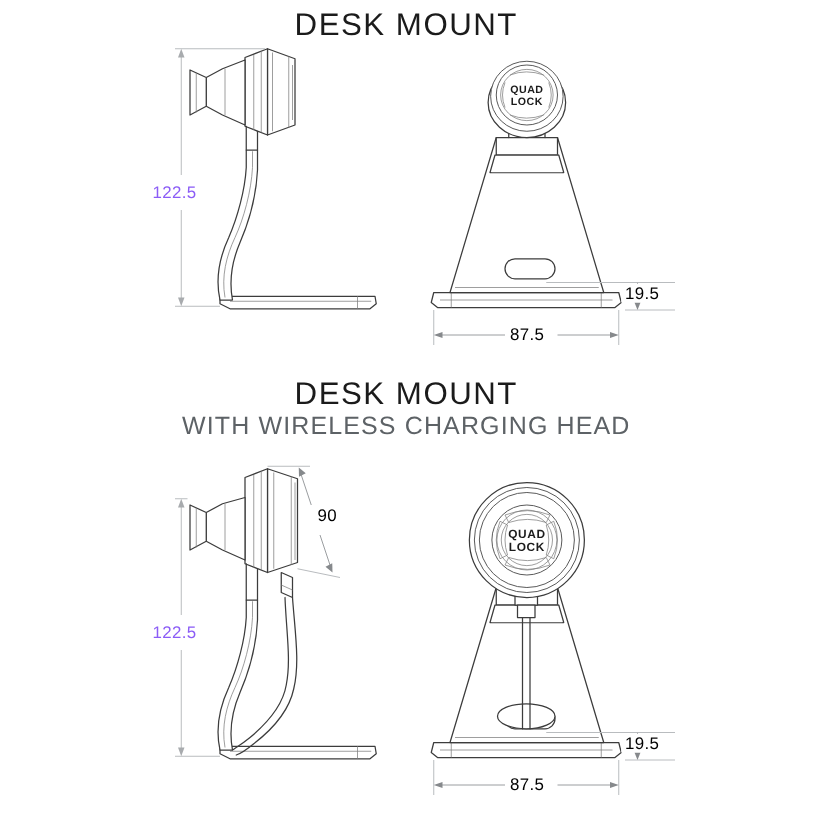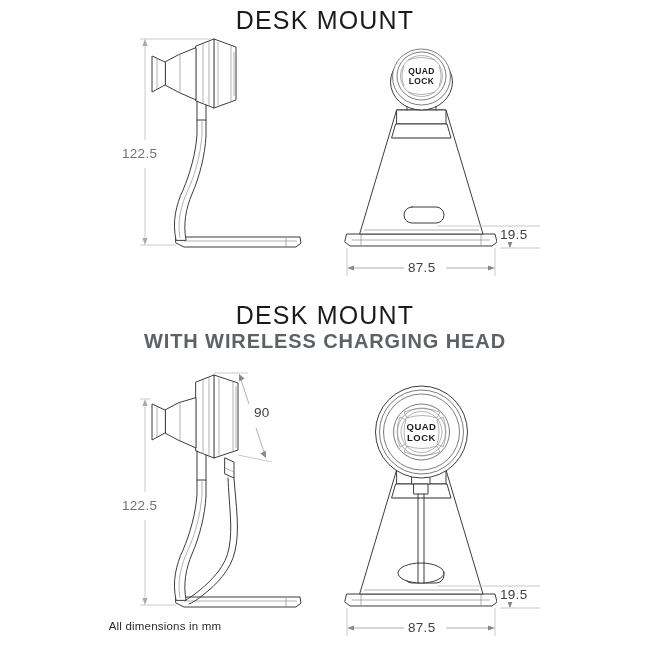--- a/index.html
+++ b/index.html
@@ -12,35 +12,35 @@
 
   .title{
     position:absolute;width:100%;text-align:center;
     font-weight:normal;color:#1b1b1b;letter-spacing:1.2px;
   }
   #title-1{top:6px;font-size:25px;}
   #title-2{top:301px;font-size:25px;}
   .subtitle{
     position:absolute;width:100%;text-align:center;
     font-size:20px;color:#5d6266;letter-spacing:.9px;
-    font-weight:700;
+    font-weight:400;
   }
   #subtitle-2{top:330px;}
 
   .footer-note{
     position:absolute;left:0;width:330px;text-align:center;
     top:620px;font-size:11.5px;color:#2b2b2b;letter-spacing:.2px;
   }
 
   .dimlabel{
-    position:absolute;font-size:13.5px;color:#737373;
+    position:absolute;font-size:13.5px;color:#8b5cf6;
     letter-spacing:.3px;background:#ffffff;padding:0 3px;
     white-space:nowrap;
   }
-  .dimlabel.dark{color:#404040;}
+  .dimlabel.dark{color:#000000;}
 
   svg{position:absolute;left:0;top:0;overflow:visible;}
   .ln{fill:none;stroke:#3c3c3c;stroke-width:1;stroke-linejoin:round;stroke-linecap:round;}
   .ln-thin{fill:none;stroke:#5a5a5a;stroke-width:.8;}
   .ln-hair{fill:none;stroke:#7d7d7d;stroke-width:.6;}
   .fillw{fill:#ffffff;}
   .dim{fill:none;stroke:#b9bcbf;stroke-width:.8;}
   .dimdark{fill:none;stroke:#9a9da0;stroke-width:.8;}
   .dimarrow{fill:#a8abae;}
   .dimarrow-d{fill:#86898c;}
@@ -53,21 +53,20 @@
 <body>
 
 <div class="sheet">
 
   <div class="title" id="title-1">DESK MOUNT</div>
 
   <div class="title" id="title-2">DESK MOUNT</div>
 
   <div class="subtitle" id="subtitle-2">WITH WIRELESS CHARGING HEAD</div>
 
-  <div class="footer-note">All dimensions in mm</div>
 
   <svg width="650" height="650">
 
     <g>
 
       <path class="ln fillw" d="M176 237 L300 237 L301 243 L296 247 L184 247 L176 243 Z"></path>
       <path class="ln-hair" d="M184 241 L297 241"></path>
       <path class="ln-hair" d="M286 237 L286 247"></path>
 
       <path class="ln fillw" d="M176 240

